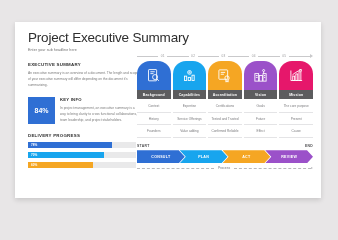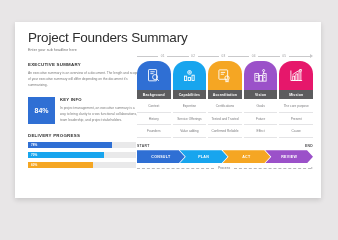--- a/index.html
+++ b/index.html
@@ -221,21 +221,21 @@
     border-left: 2.6px solid #b9b9bc;
   }
 </style>
 </head>
 <body>
 
 <div id="slide">
 
   <div id="left">
 
-    <div id="page-title">Project Founders Summary</div>
+    <div id="page-title">Project Executive Summary</div>
     <div id="subheadline">Enter your sub headline here</div>
 
     <div class="sect-title">EXECUTIVE SUMMARY</div>
     <div class="body-text">An executive summary is an overview of a document. The length and scope of your executive summary will differ depending on the document it's summarizing.</div>
 
     <div id="keyinfo-row">
       <div id="pct-box">84%</div>
       <div id="keyinfo-text">
         <div id="keyinfo-title">KEY INFO</div>
         <div class="body-text">In project management, an executive summary is a way to bring clarity to cross functional collaborations, team leadership, and project stakeholders.</div>

